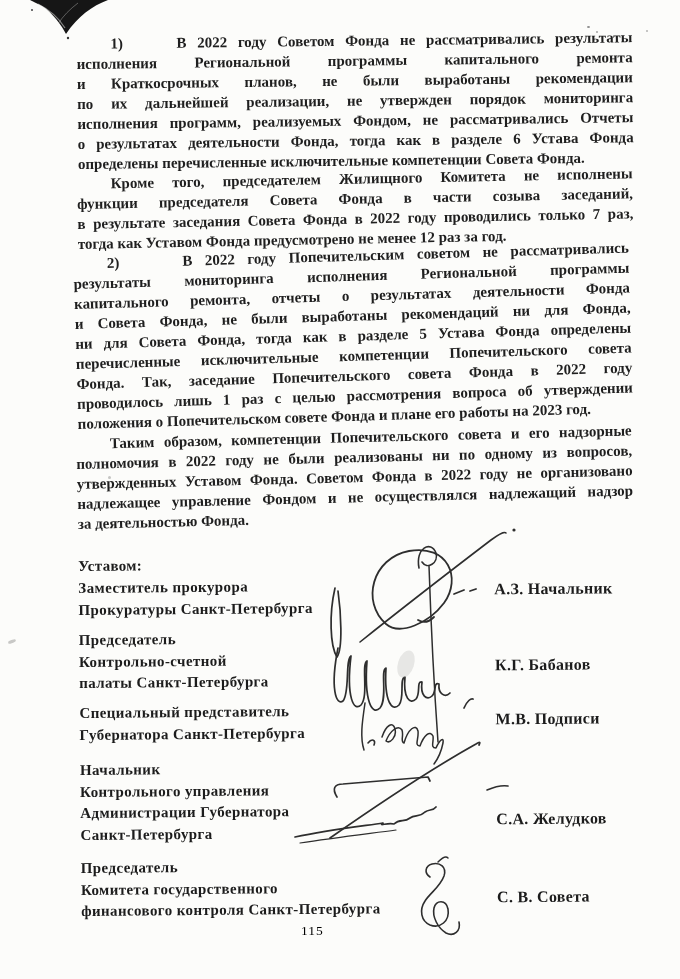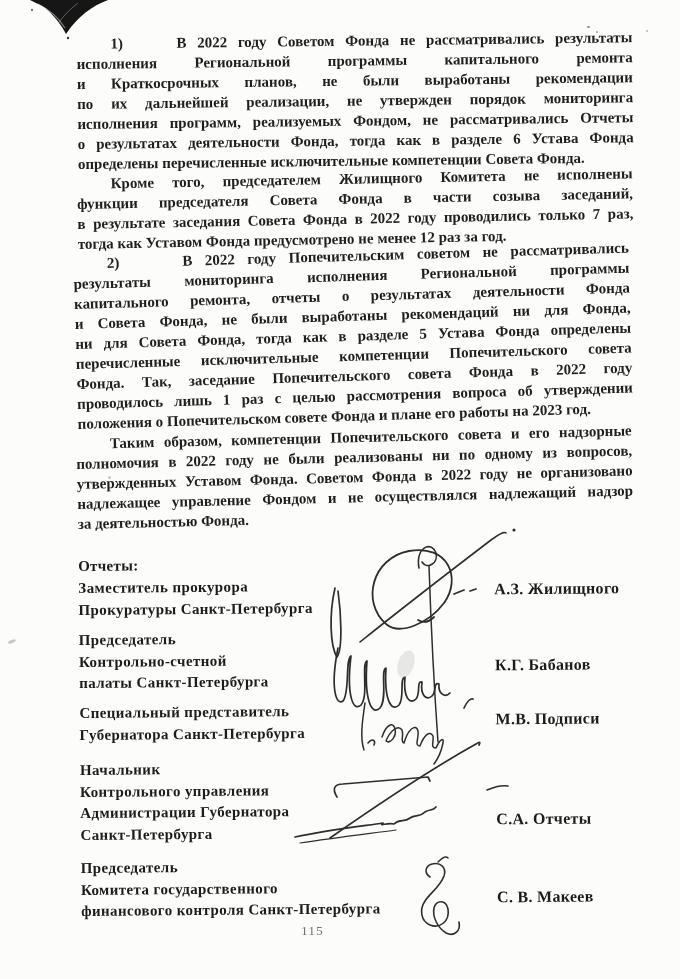--- a/index.html
+++ b/index.html
@@ -76,21 +76,21 @@
   .speck { position: absolute; border-radius: 50%; }
   .speck.s1 { left: 587px; top: 26px; width: 3px; height: 2px; background: #8d8d8d; }
   .speck.s2 { left: 596px; top: 31px; width: 2px; height: 2px; background: #a5a5a5; }
   .speck.s3 { left: 646px; top: 30px; width: 2px; height: 2px; background: #b5b5b3; }
   .speck.s4 { left: 228px; top: 122px; width: 3px; height: 2px; background: #cfcfcc; }
   .speck.s5 { left: 8px;  top: 640px; width: 8px; height: 3px; background: #c8c8c6; border-radius: 40%; transform: rotate(-20deg); }
   .speck.s6 { left: 108px; top: 476px; width: 3px; height: 3px; background: #c4c4c2; }
 
   .page-number {
     position: absolute; left: 301px; top: 923px;
-    font-size: 13.5px; font-weight: 400; letter-spacing: 1px; color: #737373;
+    font-size: 13.5px; font-weight: 400; letter-spacing: 1px; color: #000000;
   }
 </style>
 </head>
 <body>
 
 <div class="page">
 
   <svg class="ink-blob" width="110" height="42" viewBox="0 0 110 42" aria-hidden="true">
     <path d="M22,0 L100,0 C84,6 70,16 58,34 C54,26 44,12 34,6 Z" fill="#161616"></path>
     <path d="M30,4 C42,10 52,20 57,28" stroke="#f4f4f2" stroke-width="1.2" fill="none" opacity="0.5"></path>
@@ -136,50 +136,50 @@
       <div class="para p4">
         <div class="line indent">Таким образом, компетенции Попечительского совета и его надзорные</div>
         <div class="line">полномочия в 2022 году не были реализованы ни по одному из вопросов,</div>
         <div class="line">утвержденных Уставом Фонда. Советом Фонда в 2022 году не организовано</div>
         <div class="line">надлежащее управление Фондом и не осуществлялся надлежащий надзор</div>
         <div class="line last">за деятельностью Фонда.</div>
       </div>
     </div>
 
   <div class="sig-section">
-    <div class="sig-heading">Отчеты:</div>
+    <div class="sig-heading">Уставом:</div>
 
     <div class="sig-row r1">
       <div class="sig-role">Заместитель прокурора
 Прокуратуры Санкт-Петербурга</div>
-      <div class="sig-name">А.З. Жилищного</div>
+      <div class="sig-name">А.З. Начальник</div>
     </div>
     <div class="sig-row r2">
       <div class="sig-role">Председатель
 Контрольно-счетной
 палаты Санкт-Петербурга</div>
       <div class="sig-name">К.Г. Бабанов</div>
     </div>
     <div class="sig-row r3">
       <div class="sig-role">Специальный представитель
 Губернатора Санкт-Петербурга</div>
       <div class="sig-name">М.В. Подписи</div>
     </div>
     <div class="sig-row r4">
       <div class="sig-role">Начальник
 Контрольного управления
 Администрации Губернатора
 Санкт-Петербурга</div>
-      <div class="sig-name">С.А. Отчеты</div>
+      <div class="sig-name">С.А. Желудков</div>
     </div>
     <div class="sig-row r5">
       <div class="sig-role">Председатель
 Комитета государственного
 финансового контроля Санкт-Петербурга</div>
-      <div class="sig-name">С. В. Макеев</div>
+      <div class="sig-name">С. В. Совета</div>
     </div>
   </div>
 
   <svg class="sig-overlay" viewBox="0 0 360 460" aria-hidden="true">
 
     <g>
       <path d="M47,92 C41,118 42,150 49,161 C55,153 53,116 50,95" stroke-width="1.7"></path>
       <path d="M98,128 C73,106 84,62 121,55 C160,48 174,82 156,107 C141,127 112,140 98,128" stroke-width="1.8"></path>
       <path d="M72,146 C112,114 165,73 203,44 C210,39 216,35 218,37" stroke-width="1.6"></path>
       <circle cx="226" cy="34" r="1.6" fill="#2e2e2e" stroke="none"></circle>

